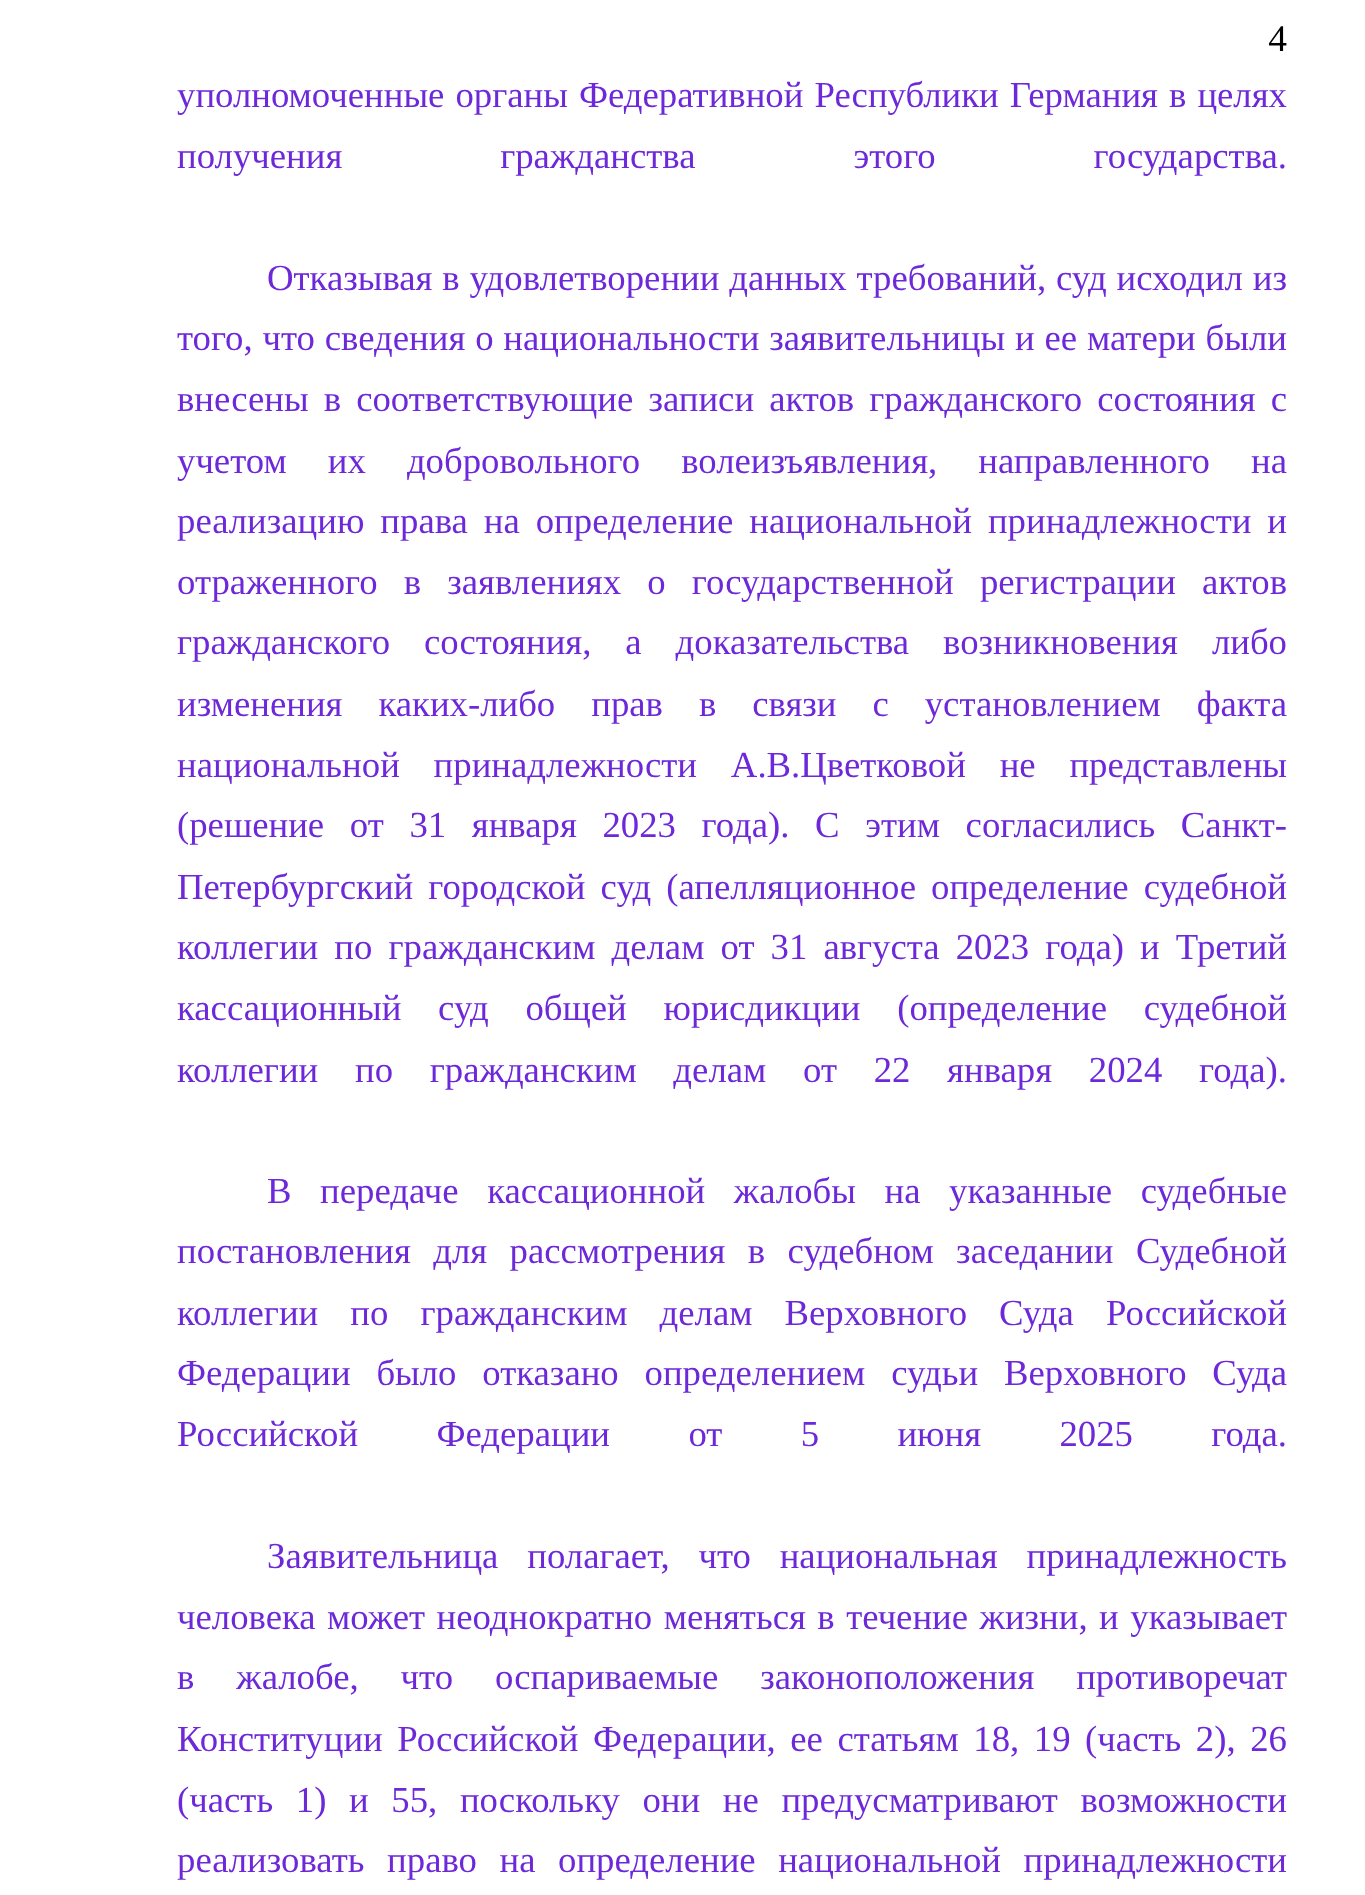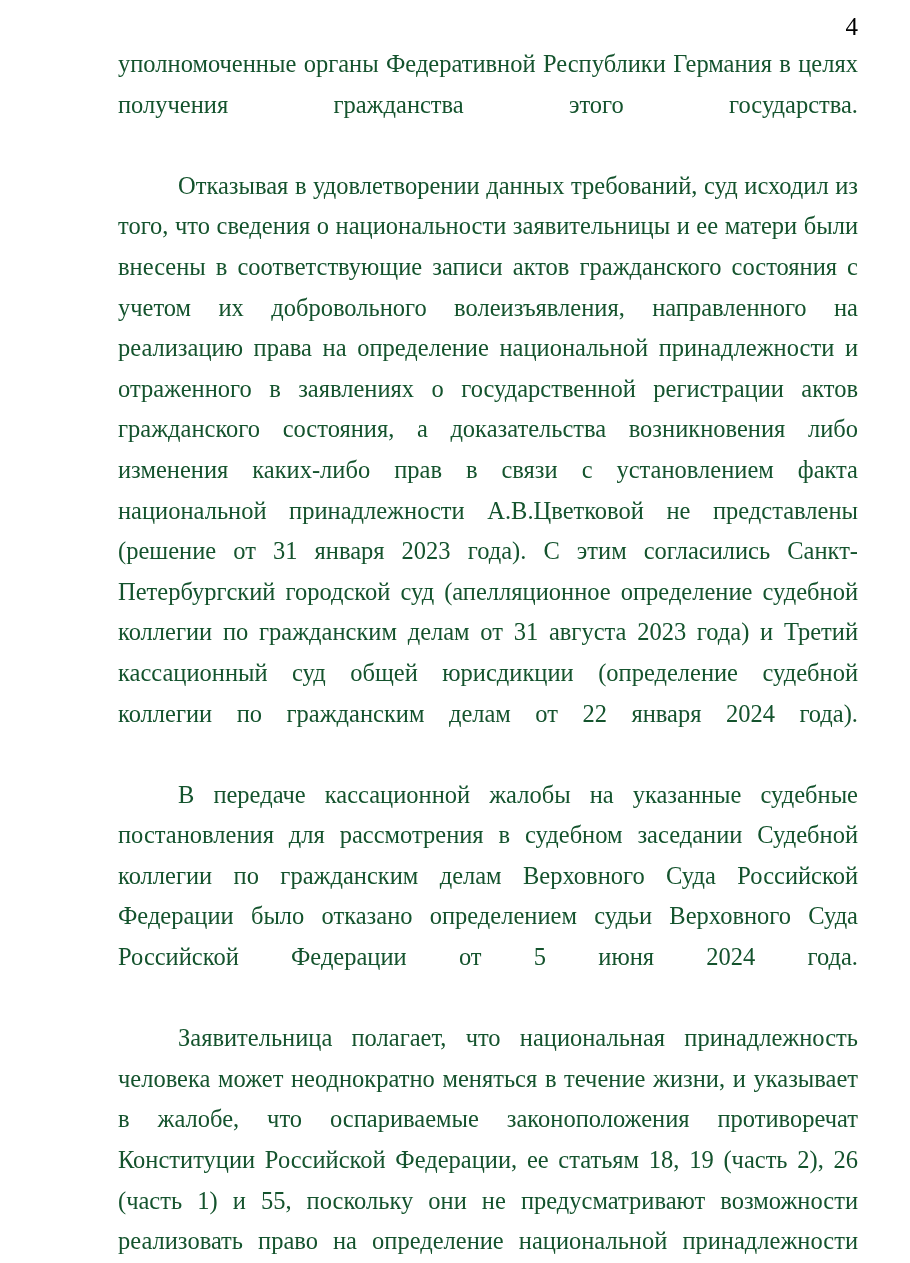--- a/index.html
+++ b/index.html
@@ -37,21 +37,21 @@
     left: 118px;
     width: 740px;
   }
 
   .para {
     margin: 0;
     text-align: justify;
     text-justify: inter-word;
     font-size: 24.5px;
     line-height: 40.6px;
-    color: #14532d;
+    color: #6d28d9;
     hyphens: none;
     -webkit-hyphens: none;
   }
 
   .para.indent {
     text-indent: 60px;
   }
 
   
   .para::after {
@@ -66,19 +66,19 @@
 <div class="page">
 
   <div class="page-number">4</div>
 
   <div class="body-text">
 
     <p class="para">уполномоченные органы Федеративной Республики Германия в целях получения гражданства этого государства.</p>
 
     <p class="para indent">Отказывая в удовлетворении данных требований, суд исходил из того, что сведения о национальности заявительницы и ее матери были внесены в соответствующие записи актов гражданского состояния с учетом их добровольного волеизъявления, направленного на реализацию права на определение национальной принадлежности и отраженного в заявлениях о государственной регистрации актов гражданского состояния, а доказательства возникновения либо изменения каких-либо прав в связи с установлением факта национальной принадлежности А.В.Цветковой не представлены (решение от 31 января 2023 года). С этим согласились Санкт-Петербургский городской суд (апелляционное определение судебной коллегии по гражданским делам от 31 августа 2023 года) и Третий кассационный суд общей юрисдикции (определение судебной коллегии по гражданским делам от 22 января 2024 года).</p>
 
-    <p class="para indent">В передаче кассационной жалобы на указанные судебные постановления для рассмотрения в судебном заседании Судебной коллегии по гражданским делам Верховного Суда Российской Федерации было отказано определением судьи Верховного Суда Российской Федерации от 5 июня 2024 года.</p>
+    <p class="para indent">В передаче кассационной жалобы на указанные судебные постановления для рассмотрения в судебном заседании Судебной коллегии по гражданским делам Верховного Суда Российской Федерации было отказано определением судьи Верховного Суда Российской Федерации от 5 июня 2025 года.</p>
 
     <p class="para indent">Заявительница полагает, что национальная принадлежность человека может неоднократно меняться в течение жизни, и указывает в жалобе, что оспариваемые законоположения противоречат Конституции Российской Федерации, ее статьям 18, 19 (часть 2), 26 (часть 1) и 55, поскольку они не предусматривают возможности реализовать право на определение национальной принадлежности путем внесения изменений в записи актов гражданского состояния, а также препятствуют установлению судом факта изменения национальности.</p>
 
   </div>
 
 </div>
 
 </body></html>

